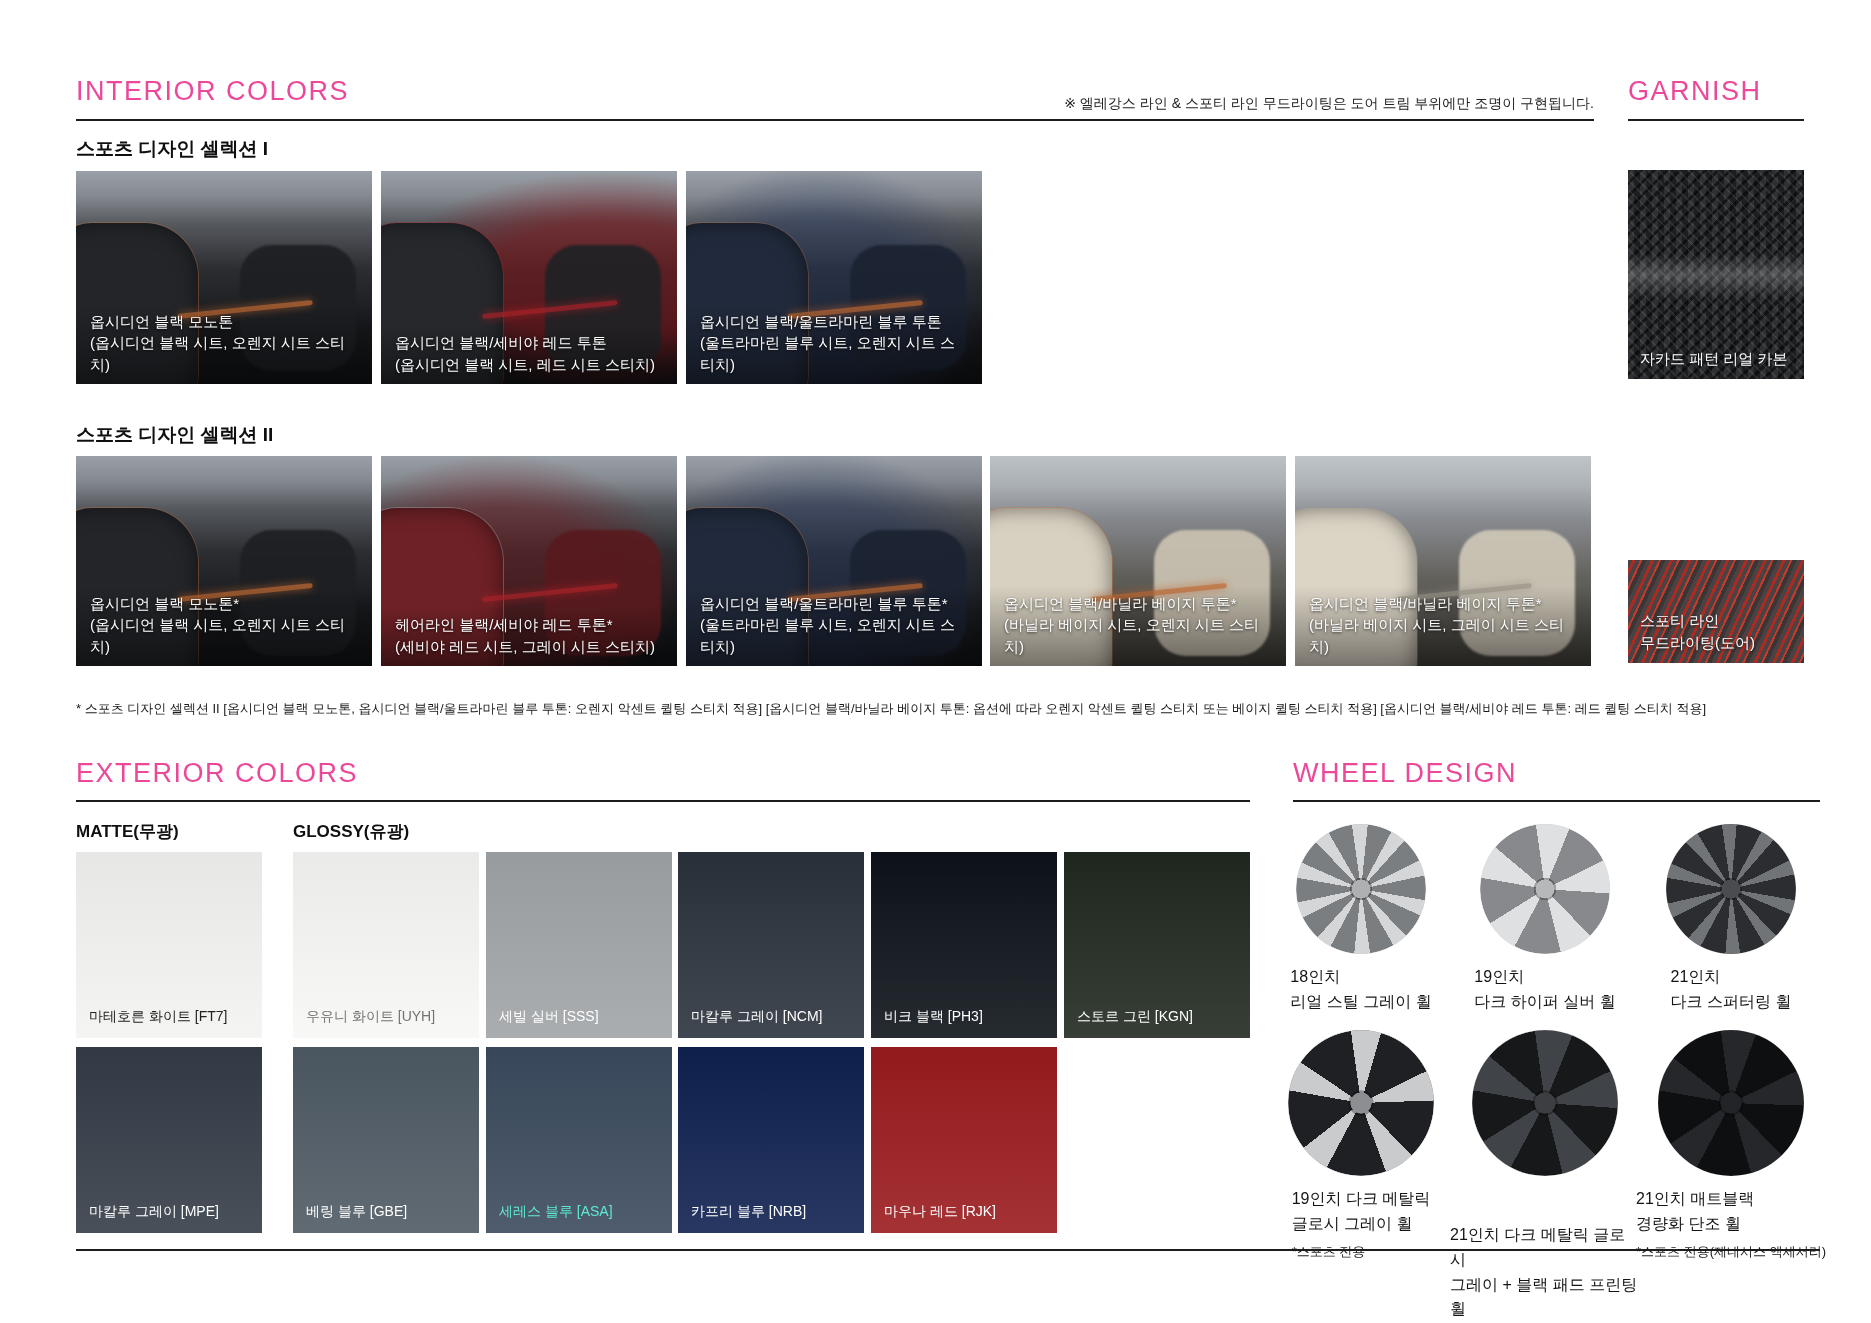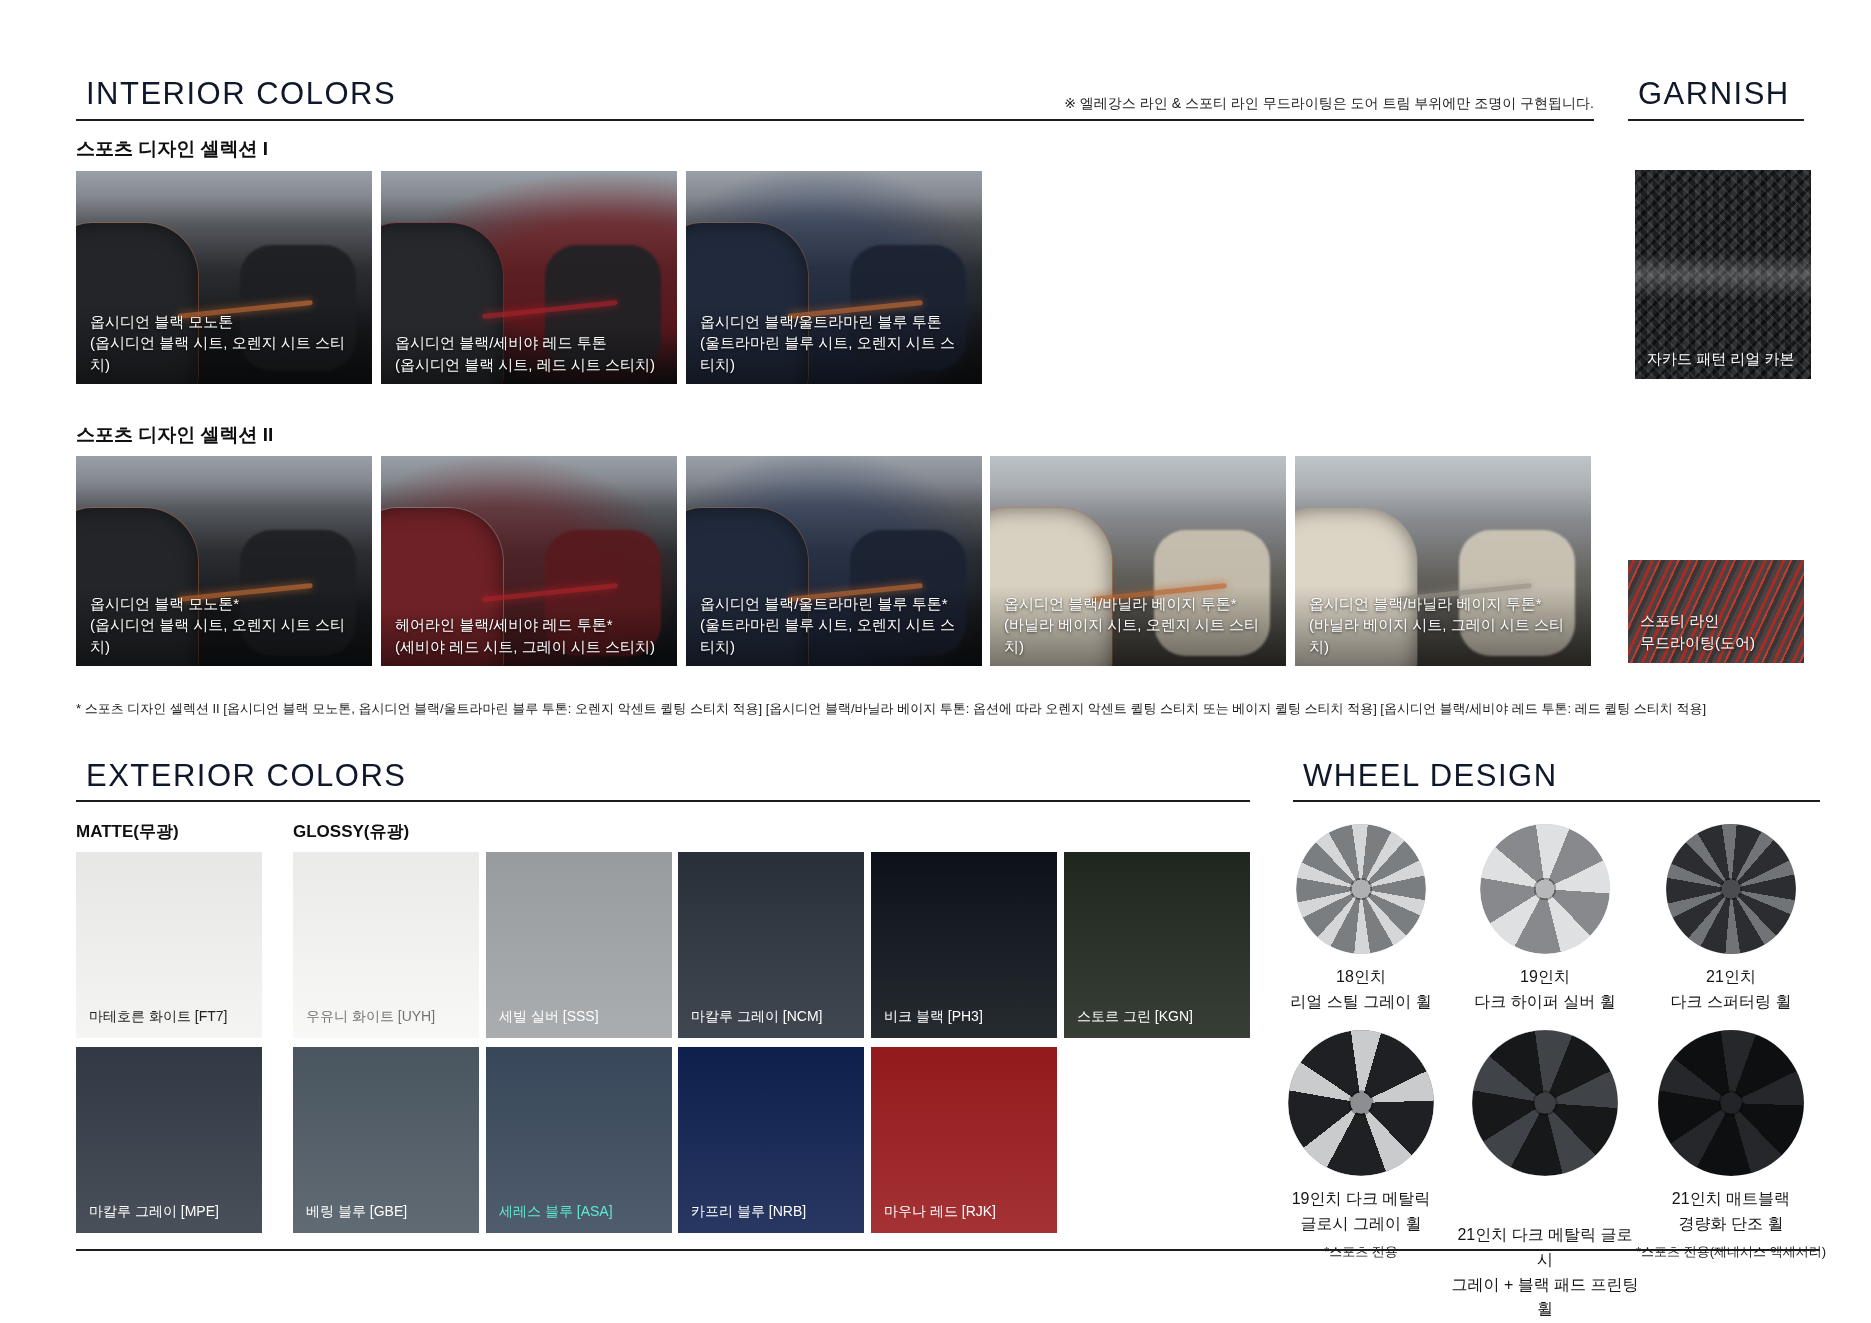--- a/index.html
+++ b/index.html
@@ -1,19 +1,19 @@
 <!DOCTYPE html>
 <html><head>
 <meta charset="utf-8">
 <style>
   html,body{margin:0;padding:0;background:#fff;}
   body{font-family:"Liberation Sans","DejaVu Sans",sans-serif;color:#121212;}
   .page{position:relative;width:1871px;height:1323px;background:#ffffff;overflow:hidden;}
   .abs{position:absolute;}
-  .h1{font-size:31px;font-weight:400;letter-spacing:1.5px;color:#0f172a;margin-left:10px;}
+  .h1{font-size:27px;font-weight:400;letter-spacing:1.5px;color:#ec4899;}
   .rule{position:absolute;height:2px;background:#1c1c1c;}
   .note{font-size:14px;color:#222;text-align:right;}
   .sub{font-size:19px;font-weight:700;color:#0f0f0f;}
   .footnote{font-size:13px;color:#1a1a1a;white-space:nowrap;}
   .collabel{font-size:17px;font-weight:700;color:#0f0f0f;}
 
   
   .tile{position:absolute;width:296px;overflow:hidden;}
   .t-base{background:linear-gradient(180deg,#9aa0a7 0%,#848990 12%,#55585d 25%,#2b2d31 46%,#17181b 74%,#101113 100%);}
   .tile .seatL{position:absolute;left:-28px;top:52px;width:150px;height:175px;border-radius:44px 54px 22px 30px;
@@ -37,21 +37,21 @@
   .t-beige2{--seat:#dcd5c6;--seat2:#cfc8b8;--accent:#9a958a;--stitch:rgba(150,150,150,.4);
     background:linear-gradient(180deg,#bfc4c9 0%,#adb2b7 14%,#888b90 30%,#63615c 58%,#403e39 100%);}
 
   
   .gtile{position:absolute;width:176px;overflow:hidden;}
   .g-carbon{background-color:#1a1b1d;
     background-image:
       linear-gradient(180deg,rgba(255,255,255,0) 0%,rgba(255,255,255,0) 40%,rgba(255,255,255,.22) 50%,rgba(255,255,255,0) 62%),
       repeating-linear-gradient(45deg,rgba(255,255,255,.08) 0 2px,rgba(0,0,0,0) 2px 7px),
       repeating-linear-gradient(-45deg,rgba(0,0,0,.55) 0 3px,rgba(0,0,0,0) 3px 9px),
-      repeating-linear-gradient(90deg,#2e3033 0 6px,#1c1e20 6px 12px); margin-left: 7px;}
+      repeating-linear-gradient(90deg,#2e3033 0 6px,#1c1e20 6px 12px);}
   .g-alu{background:
       repeating-linear-gradient(180deg,#cdced0 0 1px,#b5b7b9 1px 3px,#d8d9db 3px 4px),
       linear-gradient(#c3c5c7,#aeb0b2);}
   .g-red{background:
       repeating-linear-gradient(115deg,#4a4243 0 4px,#a82c24 4px 7px,#4a4243 7px 11px,#c23a2b 11px 13px,#3c3536 13px 17px);}
   .gcap{position:absolute;left:0;right:0;bottom:0;padding:6px 12px 10px;font-size:15px;line-height:1.42;
     color:#fff;text-shadow:0 1px 3px rgba(0,0,0,.65);}
 
   
   .sw{position:absolute;width:186px;height:186px;}
@@ -65,21 +65,21 @@
       radial-gradient(circle at 50% 50%,var(--cap) 0 10%,rgba(0,0,0,.3) 10.5% 12%,transparent 12.5%),
       radial-gradient(circle at 50% 50%,transparent 0 70%,var(--lip) 70.5% 84%,var(--edge) 84.5% 98.5%,transparent 99%),
       repeating-conic-gradient(from -8deg,var(--spoke) 0 var(--sw),var(--dish) var(--sw) var(--per));}
   .wheel.big{width:146px;height:146px;}
   .w1{--cap:#aeb0b2;--lip:#c4c6c8;--edge:#8f9194;--dish:#7b7e81;--spoke:#d4d6d8;--per:36deg;--sw:14deg;}
   .w2{--cap:#b6b8ba;--lip:#cfd1d3;--edge:#989a9d;--dish:#87898c;--spoke:#dfe0e1;--per:72deg;--sw:30deg;}
   .w3{--cap:#4a4c4f;--lip:#606265;--edge:#383a3d;--dish:#2b2d30;--spoke:#717477;--per:36deg;--sw:13deg;}
   .w4{--cap:#8c8e91;--lip:#a0a2a5;--edge:#2e3033;--dish:#1e2023;--spoke:#c9cbcd;--per:72deg;--sw:24deg;}
   .w5{--cap:#3c3e41;--lip:#6c6e71;--edge:#26282b;--dish:#16181a;--spoke:#404347;--per:72deg;--sw:30deg;}
   .w6{--cap:#222428;--lip:#303236;--edge:#181a1e;--dish:#0d0f11;--spoke:#25272b;--per:72deg;--sw:28deg;}
-  .wname{margin-top:11px;text-align:center;font-size:16px;line-height:1.55;color:#141414;}
+  .wname{margin-top:11px;font-size:16px;line-height:1.55;color:#141414;}
   .wnote{font-size:13px;margin-top:5px;color:#1a1a1a;}
 </style>
 </head>
 <body>
 
 <div class="page">
 
   <div class="abs h1" style="left:76px;top:76px;">INTERIOR COLORS</div>
   <div class="abs note" style="left:800px;top:95px;width:794px;">※ 엘레강스 라인 &amp; 스포티 라인 무드라이팅은 도어 트림 부위에만 조명이 구현됩니다.</div>
   <div class="rule" style="left:76px;top:119px;width:1518px;"></div>

